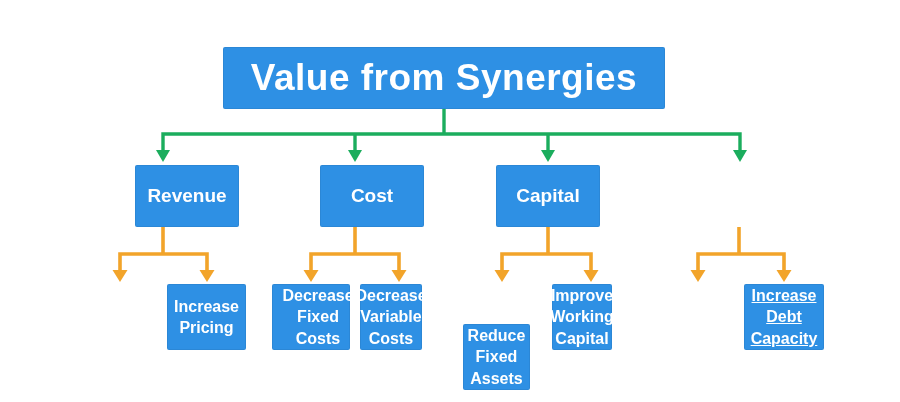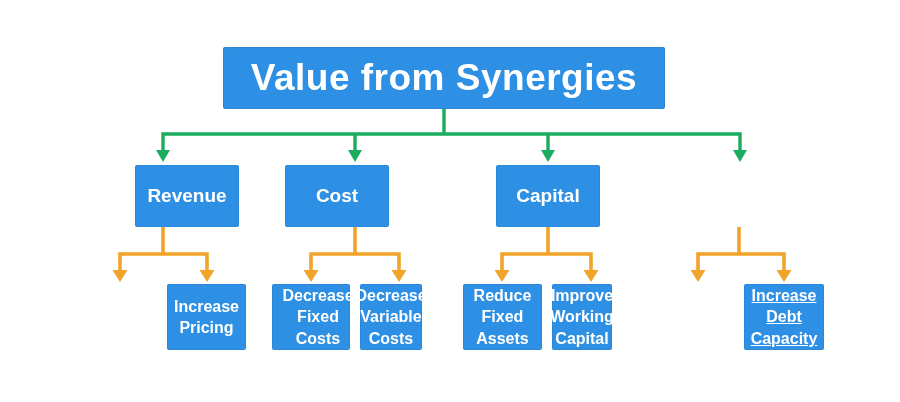--- a/index.html
+++ b/index.html
@@ -106,23 +106,23 @@
       <path class="o-line" d="M739,227 V254"></path>
       <path class="o-line" d="M698,271 L698,254 L784,254 L784,271"></path>
       <polygon class="o-fill" points="690.5,270 705.5,270 698,282"></polygon>
       <polygon class="o-fill" points="776.5,270 791.5,270 784,282"></polygon>
     </g>
   </svg>
 
   <div class="node node-root">Value from Synergies</div>
 
   <div class="node node-l2" style="left:111px;margin-left:24px;">Revenue</div>
-  <div class="node node-l2" style="left:285px;">Cost</div>
+  <div class="node node-l2" style="left:320px;">Cost</div>
   <div class="node node-l2" style="left:496px;">Capital</div>
 
   <div class="node node-l3" style="left:167px;width:79px;">Increase Pricing</div>
   <div class="node node-l3" style="left:272px;width:78px;padding-left:16px;">Decrease Fixed Costs</div>
   <div class="node node-l3" style="left:360px;width:62px;">Decrease Variable Costs</div>
-  <div class="node node-l3" style="left:463px;width:79px;">Reduce Fixed Assets</div>
+  <div class="node node-l3" style="left:463px;width:67px;margin-top:40px;">Reduce Fixed Assets</div>
   <div class="node node-l3" style="left:552px;width:60px;">Improve Working Capital</div>
   <div class="node node-l3" style="left:744px;width:80px;text-decoration:underline;">Increase Debt Capacity</div>
 
 </div>
 
 </body></html>

